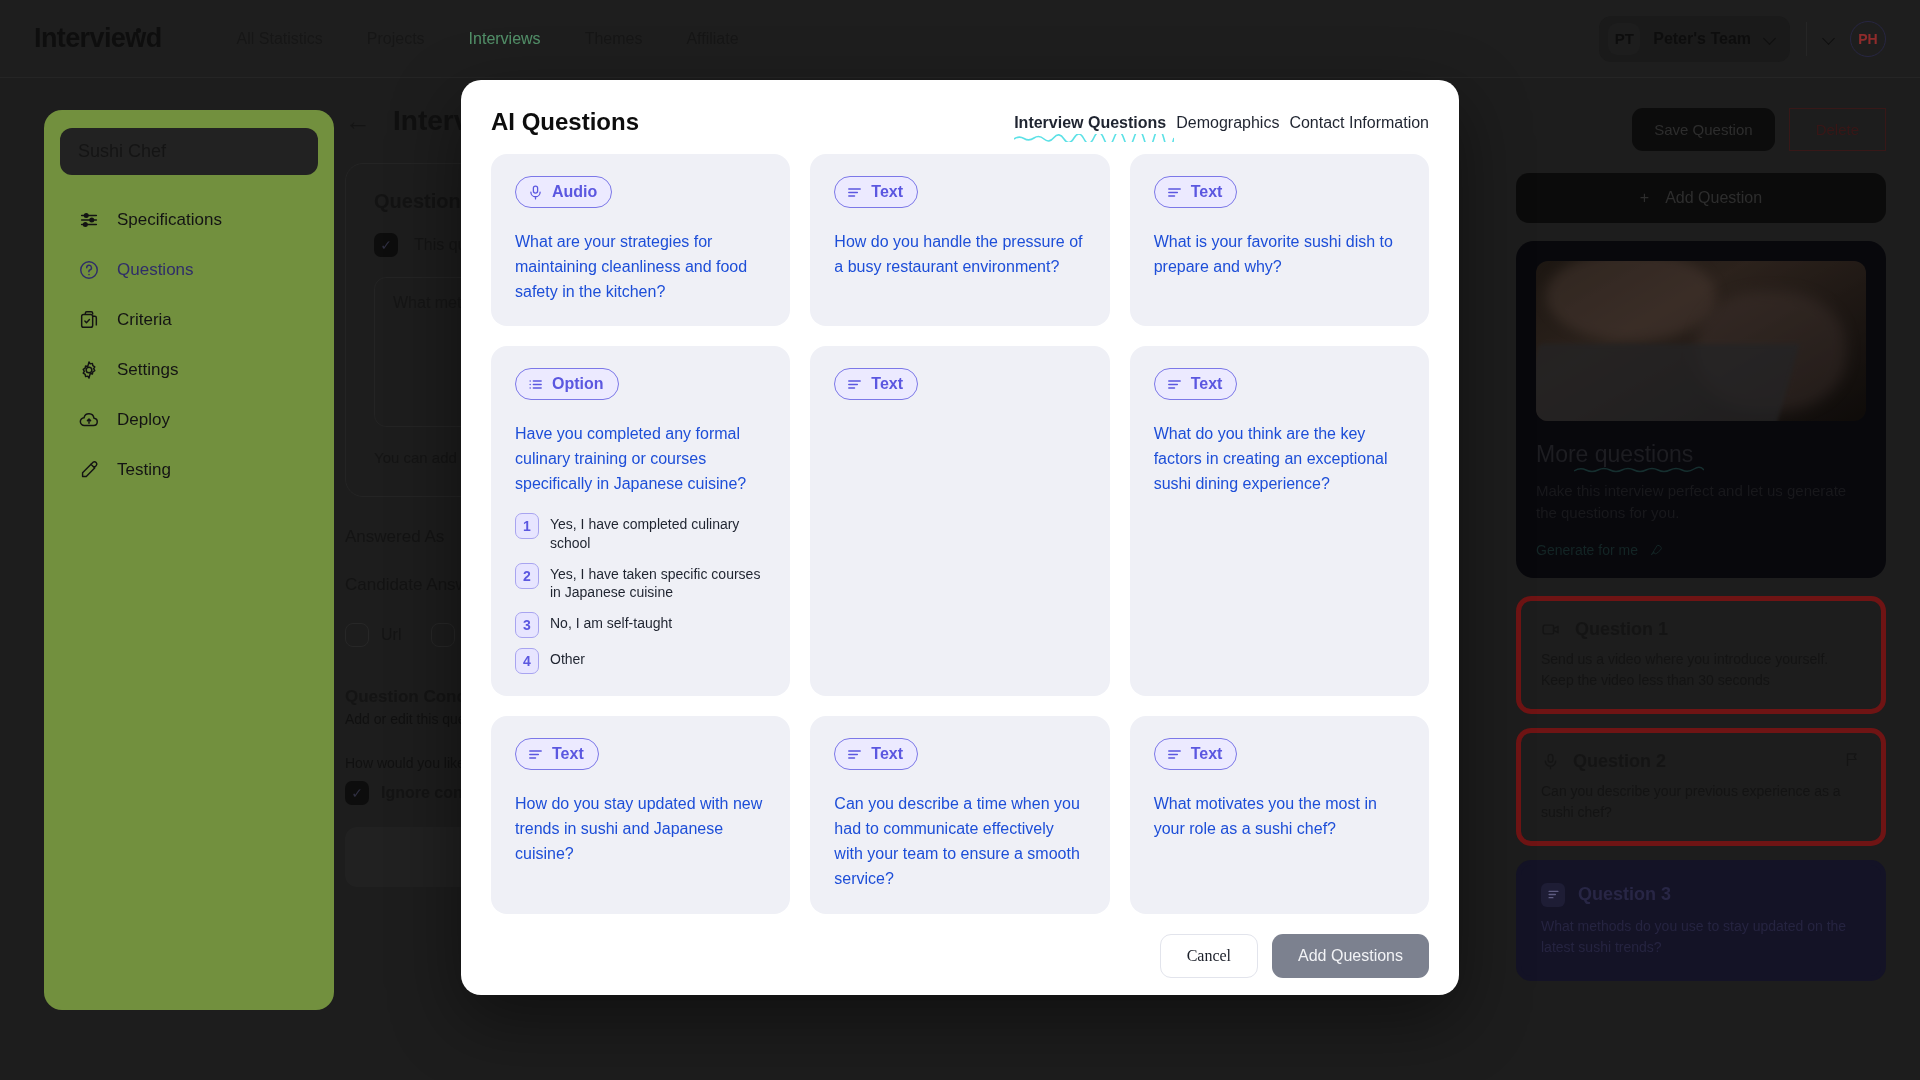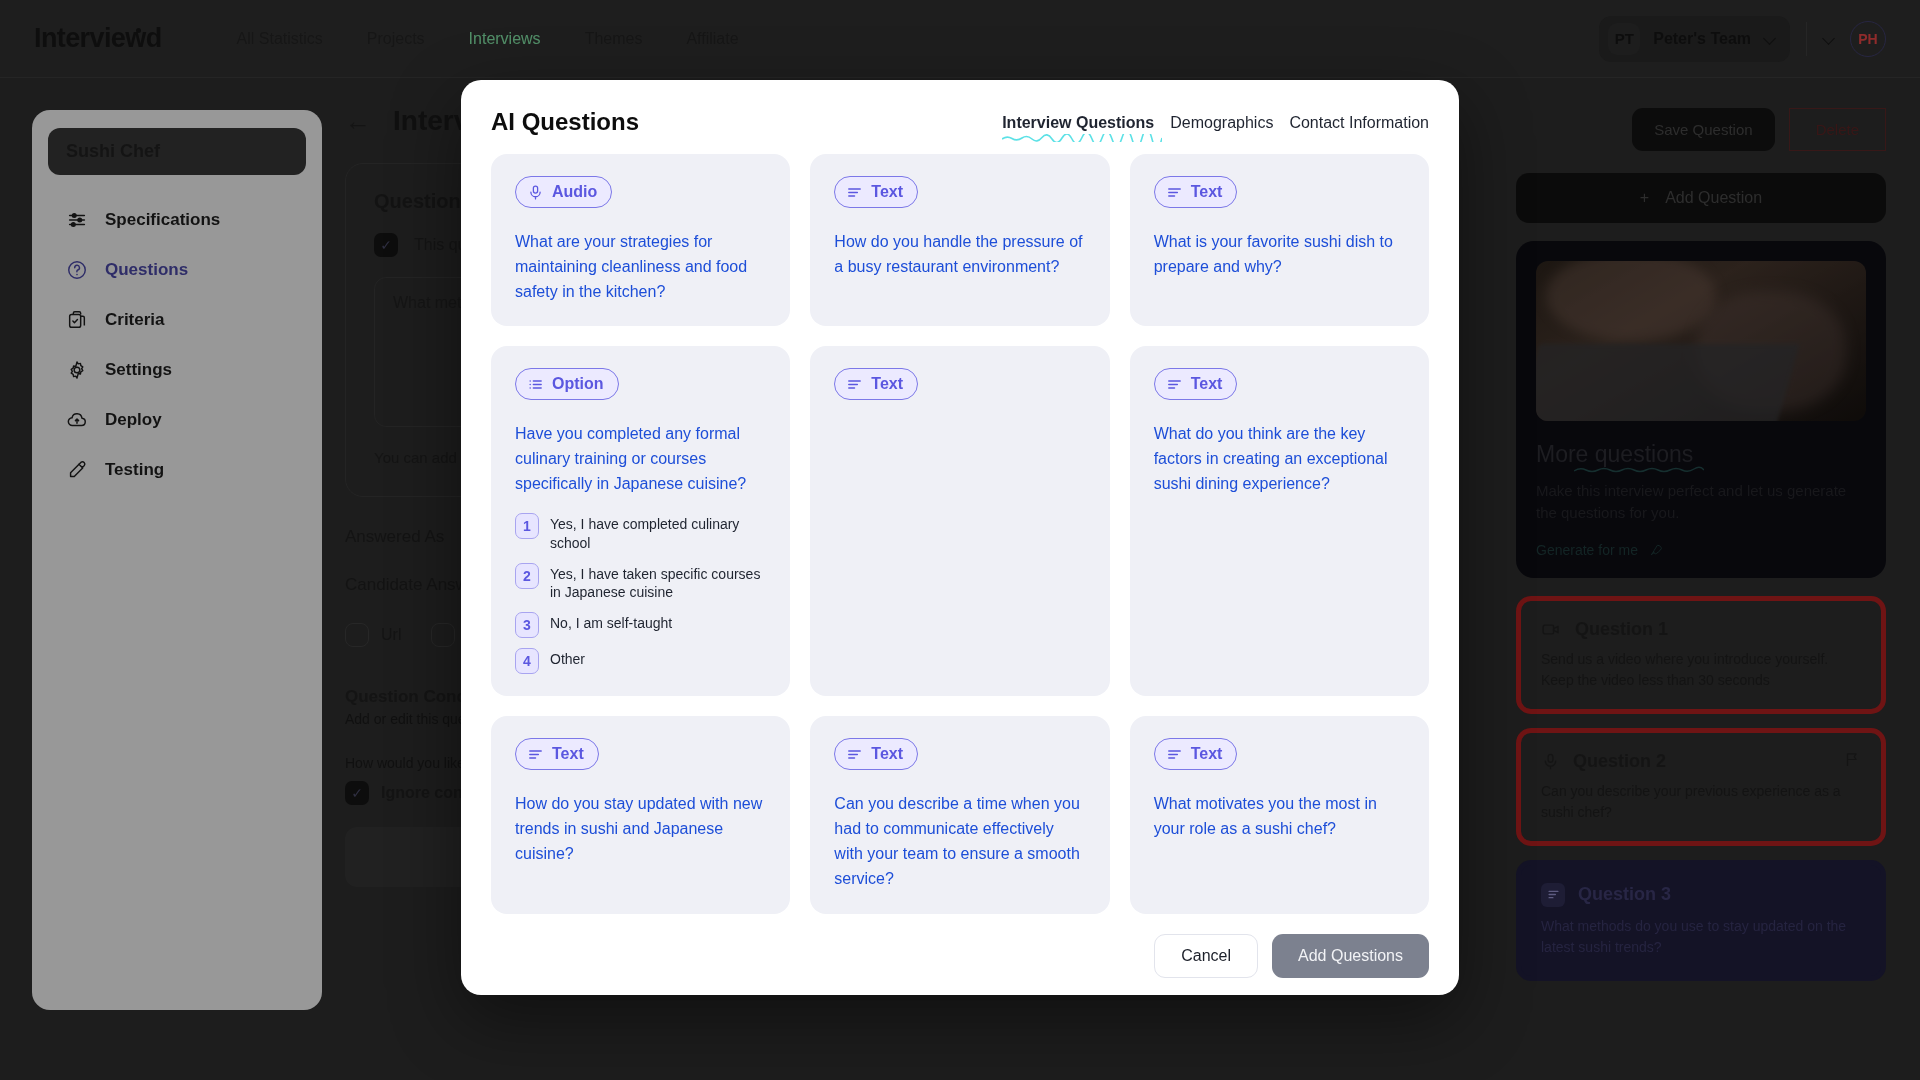--- a/index.html
+++ b/index.html
@@ -54,23 +54,23 @@
   .user-chip { display: flex; align-items: center; gap: 14px; }
   .avatar {
     width: 36px; height: 36px; border-radius: 50%;
     border: 1px solid #3c3a6b; color: #ef4444;
     display: flex; align-items: center; justify-content: center;
     font-size: 14px; font-weight: bold;
   }
 
   
   .sidebar {
-    position: absolute; left: 32px; top: 110px;
+    position: absolute; left: 44px; top: 110px;
     width: 290px; height: 900px;
-    background: #ffffff; border-radius: 18px; padding: 18px 16px; font-weight: bold;
+    background: #bef264; border-radius: 18px; padding: 18px 16px;
   }
   .project-pill {
     background: #343434; border-radius: 12px; padding: 13px 18px;
     font-size: 18px; color: #1d1d1d; margin-bottom: 20px;
   }
   .side-item {
     display: flex; align-items: center; gap: 17px;
     padding: 14px 18px; font-size: 17px; color: #1b1b1b;
   }
   .side-item.active { color: #4b48ad; }
@@ -176,21 +176,21 @@
     background: #fff; border-radius: 20px;
     padding: 28px 30px 24px;
     display: flex; flex-direction: column;
     box-shadow: 0 24px 70px rgba(0,0,0,0.45);
   }
   .modal-head {
     display: flex; align-items: flex-start; justify-content: space-between;
     margin-bottom: 18px;
   }
   .modal-title { font-size: 24px; font-weight: bold; color: #0d0d0d; }
-  .tabs { display: flex; gap: 16px; align-items: baseline; padding-top: 6px; }
+  .tabs { display: flex; gap: 10px; align-items: baseline; padding-top: 6px; }
   .tab { font-size: 16px; color: #1f2430; position: relative; white-space: nowrap; }
   .tab.active { font-weight: bold; }
   .tab .squig { position: absolute; left: 0; right: 0; bottom: -10px; height: 8px; }
 
   .grid {
     display: grid; grid-template-columns: repeat(3, 1fr);
     gap: 20px; flex: 1;
   }
   .qc {
     background: #eff0f6; border-radius: 16px; padding: 22px 24px;
@@ -213,21 +213,21 @@
     font-size: 14px; font-weight: bold;
     display: flex; align-items: center; justify-content: center;
   }
   .opt-l { font-size: 14px; line-height: 1.35; color: #1f2430; padding-top: 2px; }
 
   .modal-foot {
     display: flex; justify-content: flex-end; gap: 14px; margin-top: 20px;
   }
   .btn-cancel {
     background: #fff; border: 1px solid #e2e4ec; border-radius: 11px;
-    padding: 12px 26px; font-size: 16px; color: #1b1f29; font-family: Liberation Sans, sans-serif;
+    padding: 12px 26px; font-size: 16px; color: #1b1f29; font-family: Liberation Serif, serif;
   }
   .btn-addq {
     background: #7c818f; border: none; border-radius: 11px;
     padding: 12px 26px; font-size: 16px; color: #f2f3f6; font-family: inherit;
   }
 </style>
 </head>
 <body>
 
 <div class="app">

